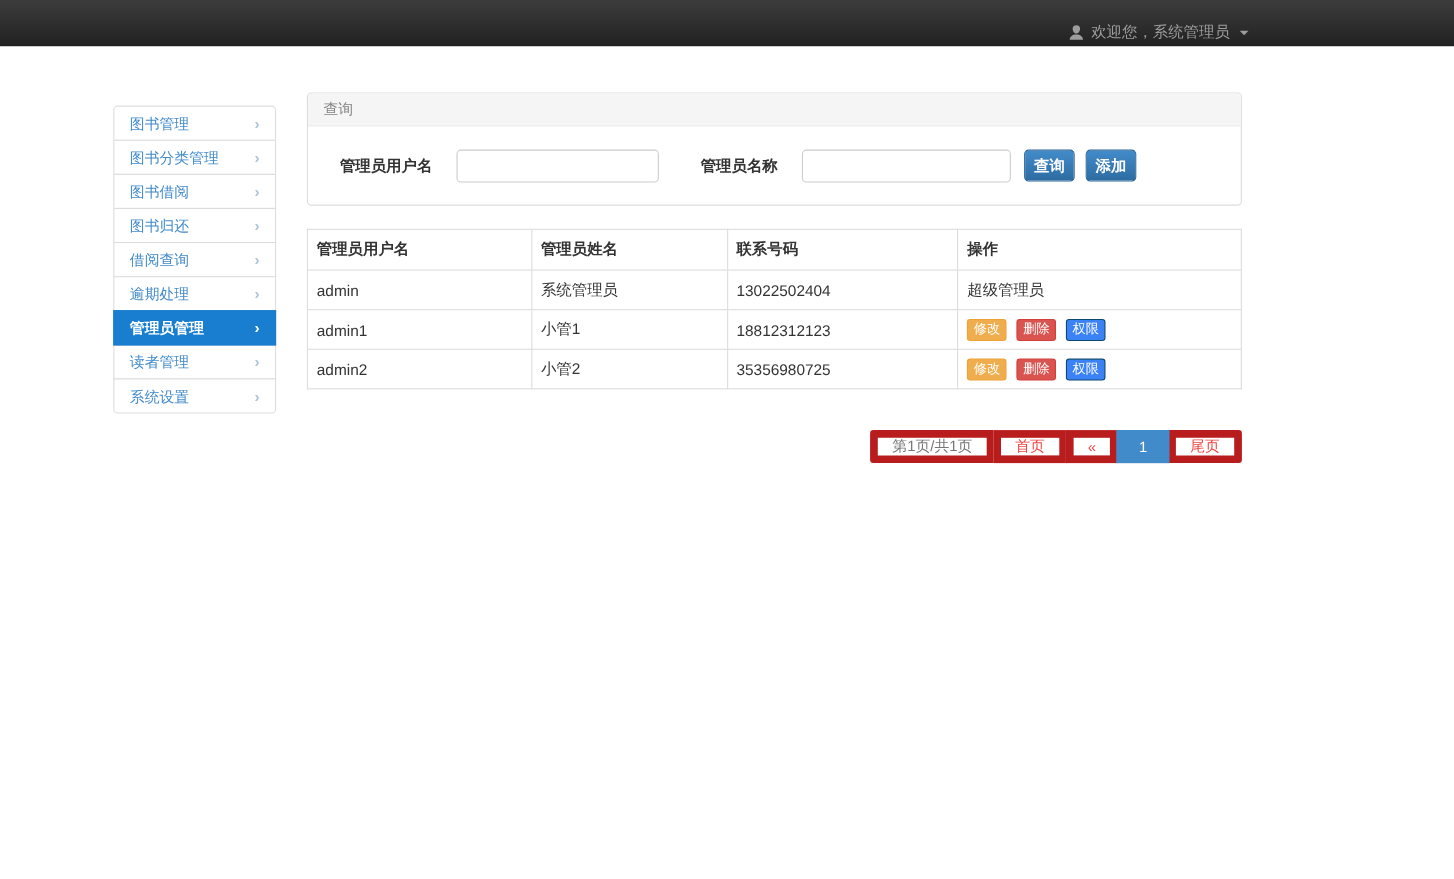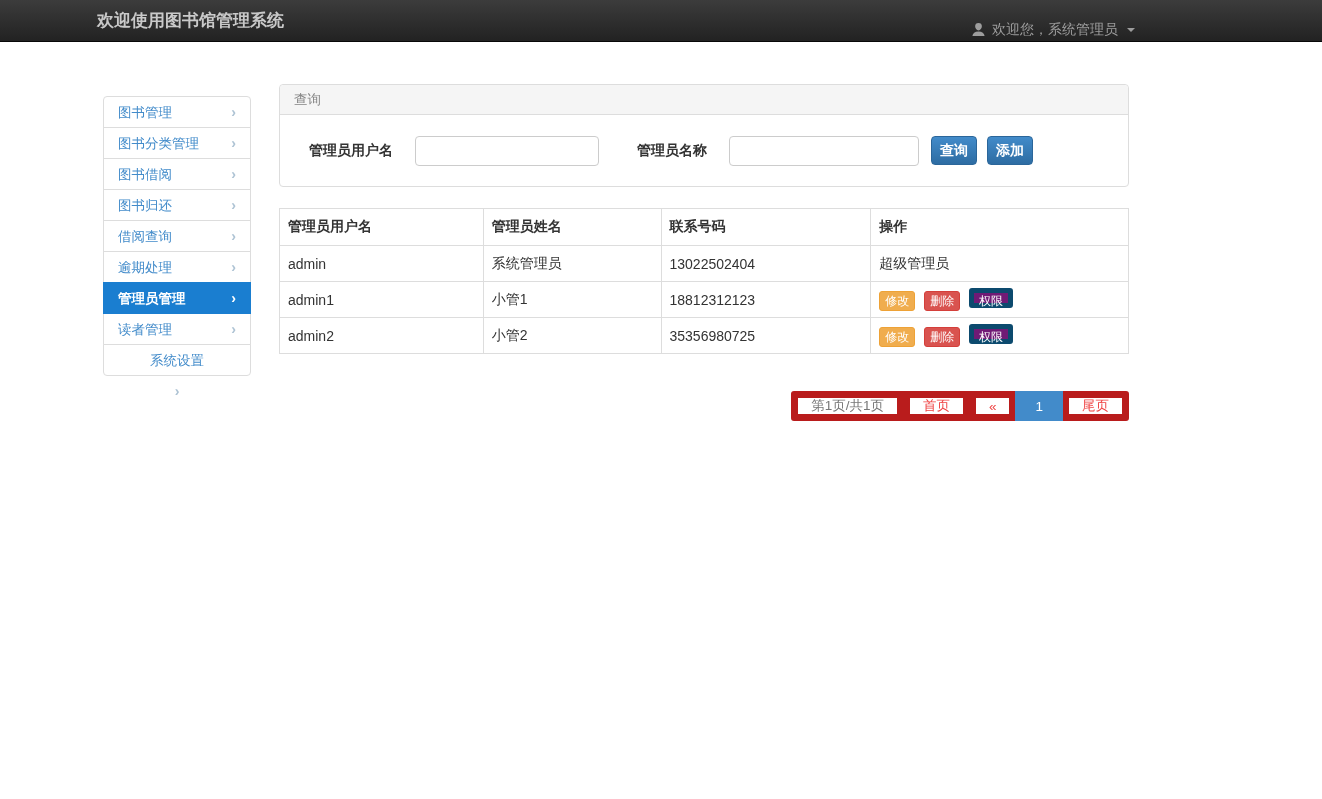--- a/index.html
+++ b/index.html
@@ -17,21 +17,21 @@
   .caret { width:0; height:0; border-left:4px solid transparent; border-right:4px solid transparent;
     border-top:4px solid #9d9d9d; margin-left:3px; }
 
   
   .sidebar { position:absolute; left:103px; top:82px; width:148px; }
   .side-item { position:relative; height:32px; line-height:31px; background:#fff;
     border:1px solid #ddd; margin-top:-1px; padding:0 14px; color:#428bca;
     cursor:pointer; display:flex; align-items:center; justify-content:space-between;
     font-size:13.5px; }
   .side-item:first-child { margin-top:14px; border-top-left-radius:4px; border-top-right-radius:4px; }
-  .side-item:last-child { border-bottom-left-radius:4px; border-bottom-right-radius:4px;flex-direction:column; }
+  .side-item:last-child { border-bottom-left-radius:4px; border-bottom-right-radius:4px; }
   .side-item .chev { color:#aec3d4; font-weight:bold; font-size:14px; }
   .side-item.active { background:#1a7ed0; border-color:#1a7ed0; color:#fff; font-weight:bold; z-index:2; }
   .side-item.active .chev { color:#fff; }
 
   
   .main { position:absolute; left:279px; top:84px; width:850px; }
 
   
   .panel { border:1px solid #ddd; border-radius:4px; background:#fff; }
   .panel-heading { height:30px; line-height:29px; background:#f5f5f5; color:#858585;
@@ -53,38 +53,37 @@
   .grid { margin-top:21px; width:850px; border-collapse:collapse; background:#fff; }
   .grid th, .grid td { border:1px solid #ddd; text-align:left; font-size:14px;
     padding:0 8px; vertical-align:middle; }
   .grid th { height:37px; font-weight:bold; color:#333; }
   .grid td { height:36px; color:#333; }
   .col1 { width:204px; } .col2 { width:178px; } .col3 { width:210px; } .col4 { width:258px; }
   .btn-sm { height:20px; padding:0 5px; border-radius:3px; color:#fff; font-size:12px;
     cursor:pointer; font-family:Liberation Serif, serif; margin-right:5px; }
   .btn-warning { background:#f0ad4e; border:1px solid #eea236; }
   .btn-danger  { background:#d9534f; border:1px solid #d43f3a; }
-  .btn-success { background:#701a75; border:5px solid #0c4a6e; }
+  .btn-success { background:#3b82f6; border:1px solid #0c4a6e; }
 
   
   .pager-wrap { margin-top:37px; width:850px; display:flex; justify-content:flex-end; }
   .pager { display:flex; }
   .page-cell { height:30px; display:flex; align-items:center; padding:0 13px;
     border:7px solid #b91c1c; margin-left:-1px; background:#fff; font-size:13.5px; }
   .page-cell:first-child { margin-left:0; border-top-left-radius:3px; border-bottom-left-radius:3px; }
   .page-cell:last-child { border-top-right-radius:3px; border-bottom-right-radius:3px; }
   .page-info { color:#777; }
   .page-link { color:#ef4444; cursor:pointer; }
   .page-cell.active { background:#428bca; border-color:#428bca; color:#fff; cursor:default; z-index:2; }
 </style>
 </head>
 <body>
 
 <div class="navbar">
-  <div class="navbar-title">欢迎使用图书馆管理系统</div>
   <div class="navbar-user">
     <svg class="user-svg" viewBox="0 0 16 16">
       <path d="M8 1a3.6 3.6 0 0 1 3.6 3.6c0 2-1.6 4.4-3.6 4.4S4.4 6.6 4.4 4.6A3.6 3.6 0 0 1 8 1zM1.5 15c.3-3 2.6-5 6.5-5s6.2 2 6.5 5z"></path>
     </svg>
     <span>欢迎您，系统管理员</span>
     <span class="caret"></span>
   </div>
 </div>
 
 <div class="sidebar">

